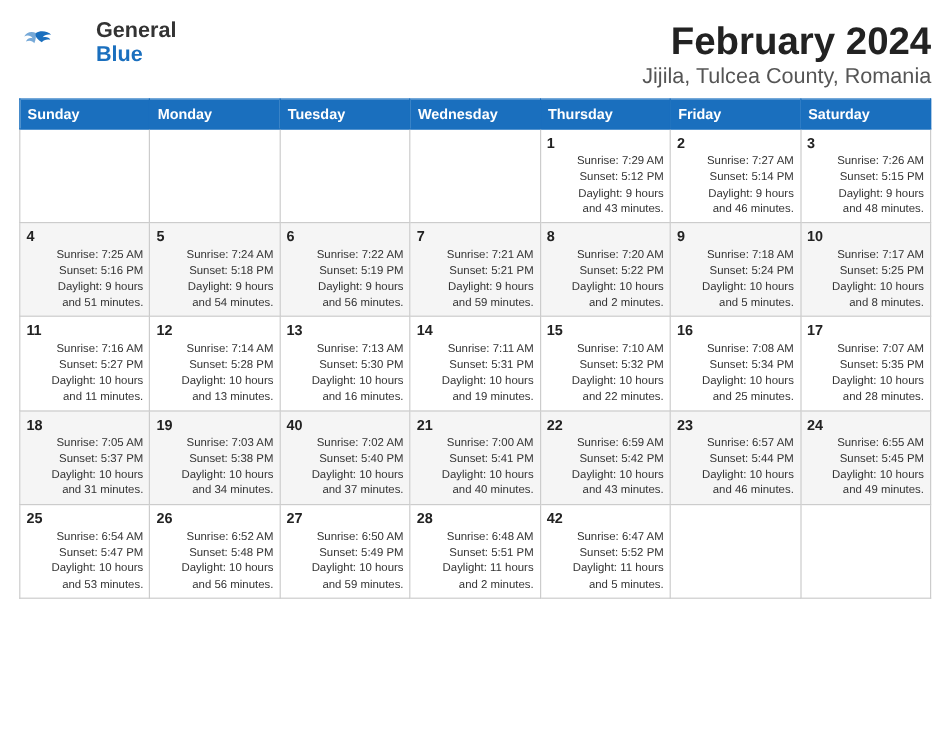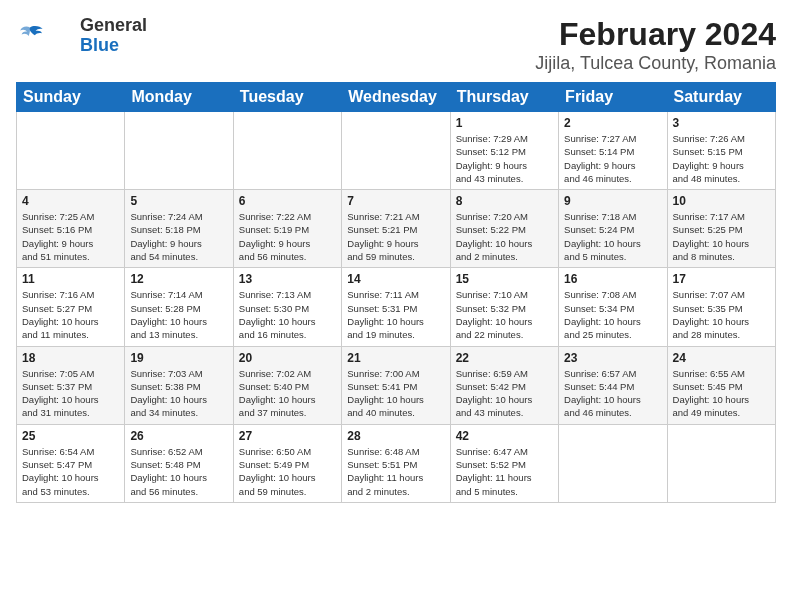--- a/index.html
+++ b/index.html
@@ -49,21 +49,21 @@
     .calendar {
       width: 100%;
       border-collapse: collapse;
       font-size: 11px;
     }
     .calendar th {
       background: #1a6fbe;
       color: #fff;
       text-align: left;
       padding: 5px 6px;
-      font-size: 16px;
+      font-size: 12px;
       font-weight: bold;
       border: 1px solid #1a6fbe;
     }
     .calendar td {
       border: 1px solid #ccc;
       vertical-align: top;
       padding: 4px 5px;
       width: 108px;
       min-height: 70px;
       background: #fff;
@@ -74,20 +74,21 @@
     .day-number {
       font-weight: bold;
       font-size: 12px;
       color: #222;
       margin-bottom: 2px;
     }
     .day-info {
       font-size: 9.5px;
       color: #333;
       line-height: 1.4;
+      text-align: right;
     }
     .empty-cell {
       background: #f9f9f9;
     }
   </style>
 </head>
 <body>
 
 <div class="header">
   <div class="logo">
@@ -200,21 +201,21 @@
       <tr>
         <td>
           <div class="day-number">18</div>
           <div class="day-info">Sunrise: 7:05 AM<br>Sunset: 5:37 PM<br>Daylight: 10 hours<br>and 31 minutes.</div>
         </td>
         <td>
           <div class="day-number">19</div>
           <div class="day-info">Sunrise: 7:03 AM<br>Sunset: 5:38 PM<br>Daylight: 10 hours<br>and 34 minutes.</div>
         </td>
         <td>
-          <div class="day-number">20</div>
+          <div class="day-number">40</div>
           <div class="day-info">Sunrise: 7:02 AM<br>Sunset: 5:40 PM<br>Daylight: 10 hours<br>and 37 minutes.</div>
         </td>
         <td>
           <div class="day-number">21</div>
           <div class="day-info">Sunrise: 7:00 AM<br>Sunset: 5:41 PM<br>Daylight: 10 hours<br>and 40 minutes.</div>
         </td>
         <td>
           <div class="day-number">22</div>
           <div class="day-info">Sunrise: 6:59 AM<br>Sunset: 5:42 PM<br>Daylight: 10 hours<br>and 43 minutes.</div>
         </td>

